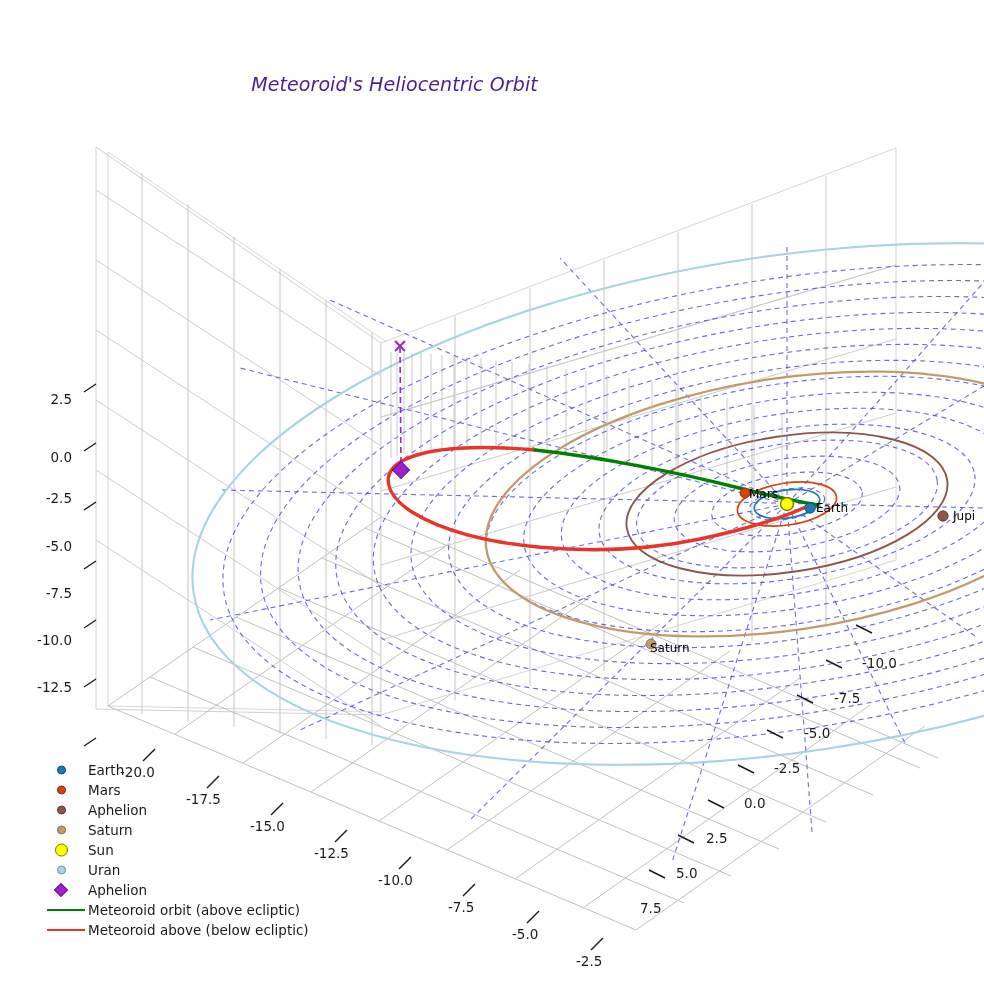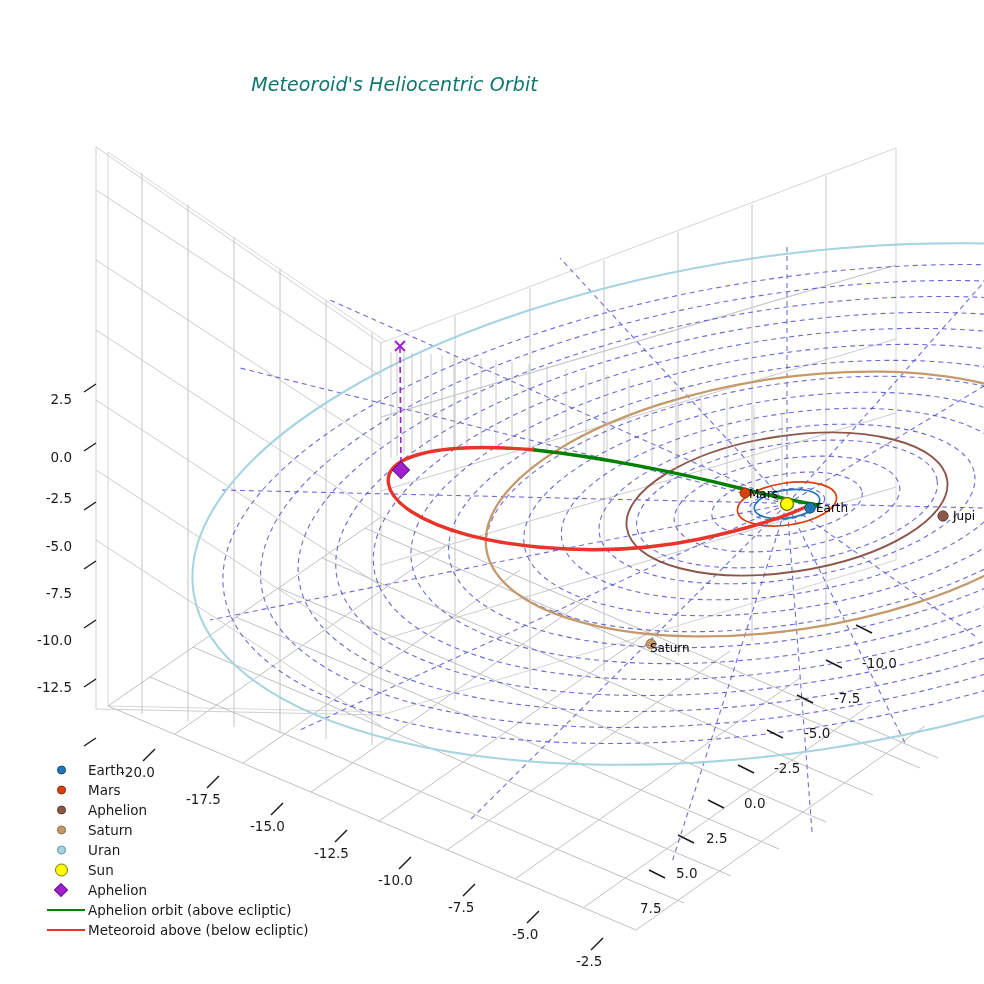--- a/index.html
+++ b/index.html
@@ -2,21 +2,21 @@
 <html><head>
 <meta charset="utf-8">
 <style>
   html,body{margin:0;padding:0;background:#ffffff;}
   body{width:984px;height:984px;overflow:hidden;
        font-family:"DejaVu Sans","Liberation Sans",sans-serif;}
   #fig{position:relative;width:984px;height:984px;background:#ffffff;}
   #plot{position:absolute;left:0;top:0;width:984px;height:984px;}
   .title{
     position:absolute;width:789px;top:73px;left:0;text-align:center;
-    font-size:19px;font-style:italic;color:#0f766e;
+    font-size:19px;font-style:italic;color:#4c1d95;
     font-family:"DejaVu Sans","Liberation Sans",sans-serif;
     letter-spacing:.1px;
   }
   .tick{font-size:13.5px;fill:#1a1a1a;font-family:"DejaVu Sans","Liberation Sans",sans-serif;}
   .bodylab{font-size:12px;fill:#000000;font-family:"DejaVu Sans","Liberation Sans",sans-serif;}
   
   #legend{position:absolute;left:44px;top:760px;width:300px;}
   .lrow{display:flex;align-items:center;height:20px;}
   .lmark{width:44px;height:20px;position:relative;flex:0 0 44px;}
   .lmark .dot{
@@ -298,44 +298,44 @@
 
     <div class="lrow">
       <span class="lmark">
           <span class="dot" style="background:#c49a6c;border:1px solid #8a6a45"></span>
         </span>
       <span class="ltext">Saturn</span>
     </div>
 
     <div class="lrow">
       <span class="lmark">
+          <span class="bigdot" style="background:#ffff00;border:1.5px solid #7a7a00"></span>
+        </span>
+      <span class="ltext">Sun</span>
+    </div>
+
+    <div class="lrow">
+      <span class="lmark">
           <span class="dot" style="background:#a6d4e0;border:1px solid #5f97a8"></span>
         </span>
       <span class="ltext">Uran</span>
     </div>
 
     <div class="lrow">
       <span class="lmark">
-          <span class="bigdot" style="background:#ffff00;border:1.5px solid #7a7a00"></span>
-        </span>
-      <span class="ltext">Sun</span>
-    </div>
-
-    <div class="lrow">
-      <span class="lmark">
           <span class="diam" style="background:#a020d0;border:1px solid #6b0f8c"></span>
         </span>
       <span class="ltext">Aphelion</span>
     </div>
 
     <div class="lrow">
       <span class="lmark">
           <span class="ln" style="border-top-color:#008000"></span>
         </span>
-      <span class="ltext">Aphelion orbit (above ecliptic)</span>
+      <span class="ltext">Meteoroid orbit (above ecliptic)</span>
     </div>
 
     <div class="lrow">
       <span class="lmark">
           <span class="ln" style="border-top-color:#e8342a"></span>
         </span>
       <span class="ltext">Meteoroid above (below ecliptic)</span>
     </div>
 
   </div>

